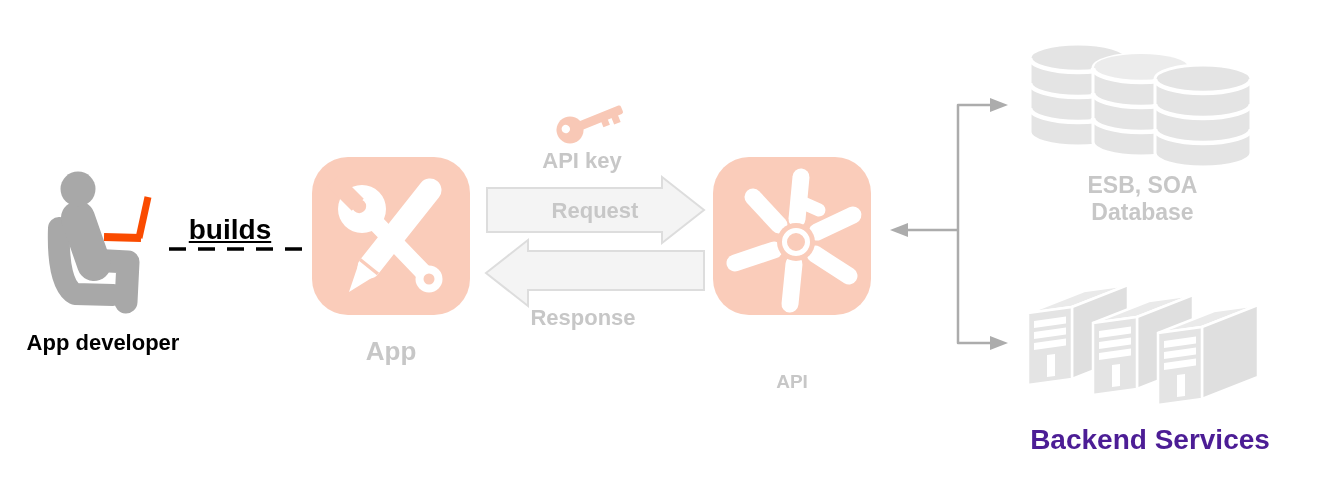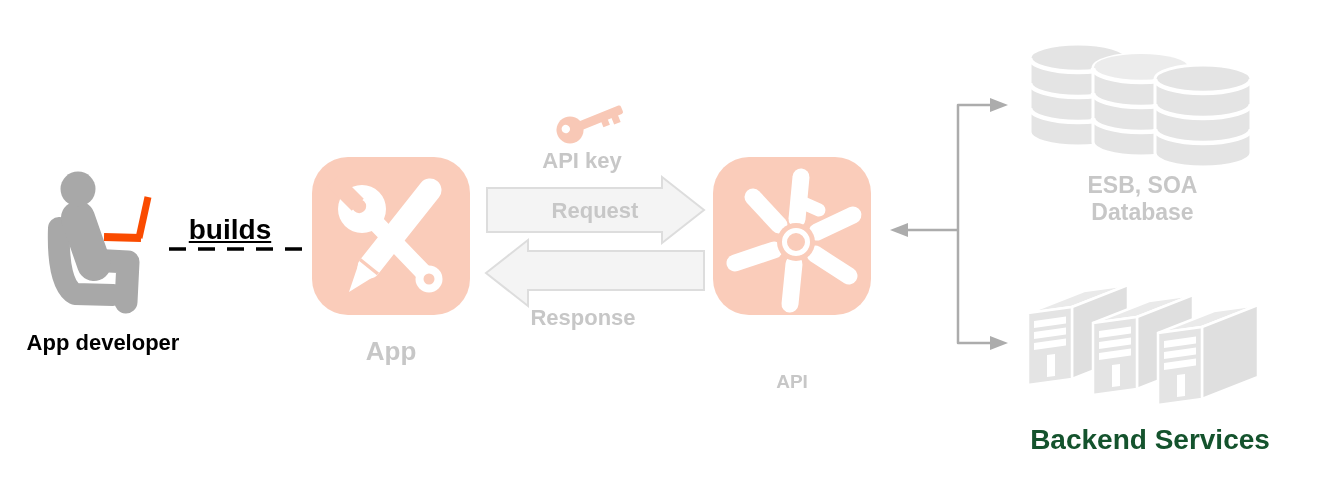--- a/index.html
+++ b/index.html
@@ -26,21 +26,21 @@
   .lbl-black{color:var(--text-black);}
   .lbl-gray{color:var(--label-gray);}
   .dev-label{left:13px;top:330px;width:180px;font-size:22px;text-align:center;}
   .builds-label{left:180px;top:214px;width:100px;font-size:28px;text-decoration:underline;}
   .app-label{left:312px;top:336px;width:158px;font-size:26px;}
   .api-label{left:713px;top:347px;width:158px;font-size:19px;margin-top:24px;}
   .apikey-label{left:502px;top:148px;width:160px;font-size:22px;}
   .request-label{left:505px;top:198px;width:180px;font-size:22px;}
   .response-label{left:493px;top:261px;width:180px;font-size:22px;margin-top:44px;}
   .esb-label{left:1035px;top:172px;width:215px;font-size:23px;line-height:27px;}
-  .backend-label{left:1020px;top:424px;width:260px;font-size:28px;color:#14532d;}
+  .backend-label{left:1020px;top:424px;width:260px;font-size:28px;color:#4c1d95;}
   .icon-tile{border-radius:36px;background:var(--accent-salmon);}
 </style>
 </head>
 <body>
 
 <div class="canvas">
 
   <svg class="abs" style="left:45px;top:168px;" width="120" height="160" viewBox="0 0 120 160">
     <path d="M14,60 Q12,116 30,126 L68,127" fill="none" stroke="var(--figure-gray)" stroke-width="22" stroke-linecap="round" stroke-linejoin="round"></path>
     <path d="M45,92 L83,94 L81,134" fill="none" stroke="var(--figure-gray)" stroke-width="23" stroke-linecap="round" stroke-linejoin="round"></path>

